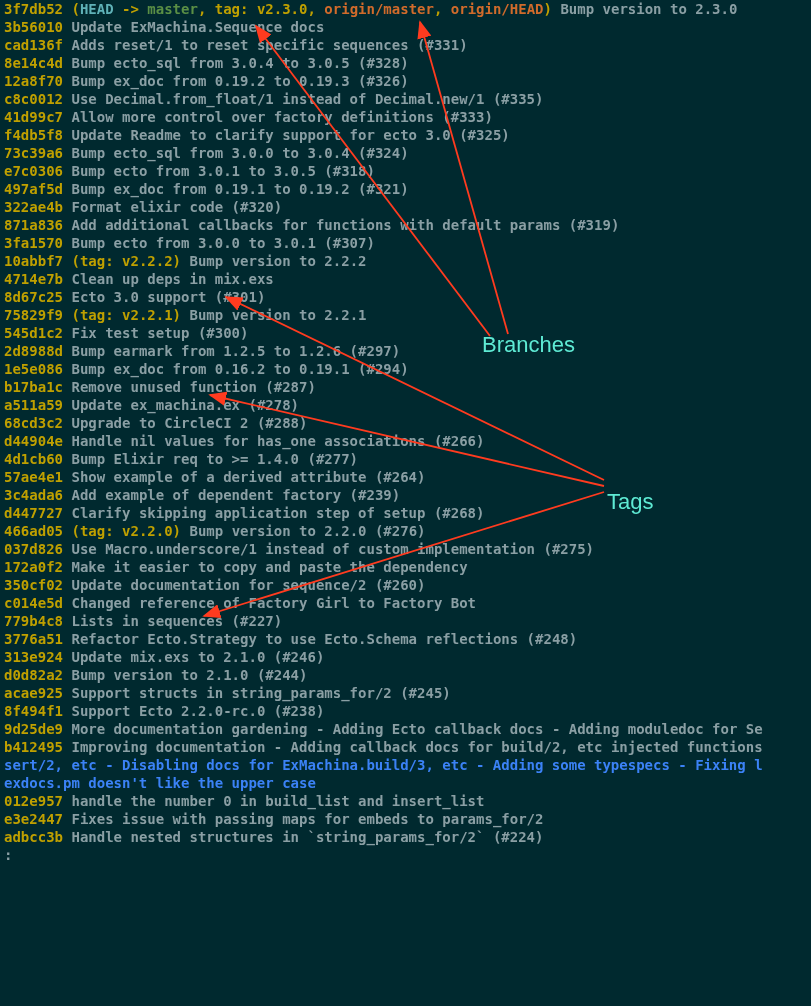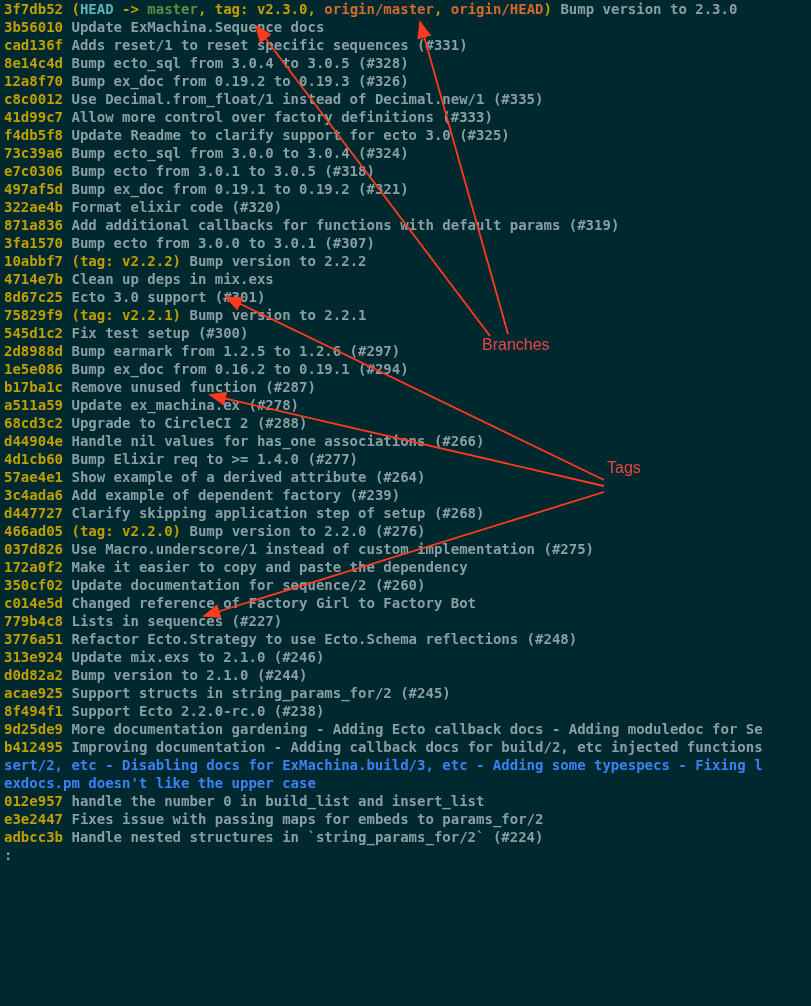--- a/index.html
+++ b/index.html
@@ -29,23 +29,23 @@
   .branch-remote { color: #d16b2b; } 
   .tag  { color: #bfa000; }     
   .comma { color: #bfa000; }
   .msg { color: #8a9fa4; }
   .wrap { color: #3b82f6; padding-left: 0; }
   .prompt { color: #8a9fa4; }
 
   
   .anno-label {
     position: absolute;
-    color: #ef4444;
+    color: #5eead4;
     font-family: Arial, Helvetica, sans-serif;
-    font-size: 16px;
+    font-size: 22px;
     font-weight: 400;
     pointer-events: none;
     user-select: none;
     white-space: nowrap;
   }
 
   svg.overlay {
     position: absolute;
     left: 0; top: 0;
     width: 811px;
@@ -53,21 +53,21 @@
     pointer-events: none;
   }
 </style>
 </head>
 <body>
 
 <div class="log" id="log"><span class="row"><span class="hash">3f7db52</span> <span class="paren">(</span><span class="head">HEAD</span><span class="arrow"> -&gt; </span><span class="branch-local">master</span><span class="comma">, </span><span class="tag">tag: v2.3.0</span><span class="comma">, </span><span class="branch-remote">origin/master</span><span class="comma">, </span><span class="branch-remote">origin/HEAD</span><span class="paren">)</span> <span class="msg">Bump version to 2.3.0</span></span><span class="row"><span class="hash">3b56010</span> <span class="msg">Update ExMachina.Sequence docs</span></span><span class="row"><span class="hash">cad136f</span> <span class="msg">Adds reset/1 to reset specific sequences (#331)</span></span><span class="row"><span class="hash">8e14c4d</span> <span class="msg">Bump ecto_sql from 3.0.4 to 3.0.5 (#328)</span></span><span class="row"><span class="hash">12a8f70</span> <span class="msg">Bump ex_doc from 0.19.2 to 0.19.3 (#326)</span></span><span class="row"><span class="hash">c8c0012</span> <span class="msg">Use Decimal.from_float/1 instead of Decimal.new/1 (#335)</span></span><span class="row"><span class="hash">41d99c7</span> <span class="msg">Allow more control over factory definitions (#333)</span></span><span class="row"><span class="hash">f4db5f8</span> <span class="msg">Update Readme to clarify support for ecto 3.0 (#325)</span></span><span class="row"><span class="hash">73c39a6</span> <span class="msg">Bump ecto_sql from 3.0.0 to 3.0.4 (#324)</span></span><span class="row"><span class="hash">e7c0306</span> <span class="msg">Bump ecto from 3.0.1 to 3.0.5 (#318)</span></span><span class="row"><span class="hash">497af5d</span> <span class="msg">Bump ex_doc from 0.19.1 to 0.19.2 (#321)</span></span><span class="row"><span class="hash">322ae4b</span> <span class="msg">Format elixir code (#320)</span></span><span class="row"><span class="hash">871a836</span> <span class="msg">Add additional callbacks for functions with default params (#319)</span></span><span class="row"><span class="hash">3fa1570</span> <span class="msg">Bump ecto from 3.0.0 to 3.0.1 (#307)</span></span><span class="row"><span class="hash">10abbf7</span> <span class="paren">(</span><span class="tag">tag: v2.2.2</span><span class="paren">)</span> <span class="msg">Bump version to 2.2.2</span></span><span class="row"><span class="hash">4714e7b</span> <span class="msg">Clean up deps in mix.exs</span></span><span class="row"><span class="hash">8d67c25</span> <span class="msg">Ecto 3.0 support (#301)</span></span><span class="row"><span class="hash">75829f9</span> <span class="paren">(</span><span class="tag">tag: v2.2.1</span><span class="paren">)</span> <span class="msg">Bump version to 2.2.1</span></span><span class="row"><span class="hash">545d1c2</span> <span class="msg">Fix test setup (#300)</span></span><span class="row"><span class="hash">2d8988d</span> <span class="msg">Bump earmark from 1.2.5 to 1.2.6 (#297)</span></span><span class="row"><span class="hash">1e5e086</span> <span class="msg">Bump ex_doc from 0.16.2 to 0.19.1 (#294)</span></span><span class="row"><span class="hash">b17ba1c</span> <span class="msg">Remove unused function (#287)</span></span><span class="row"><span class="hash">a511a59</span> <span class="msg">Update ex_machina.ex (#278)</span></span><span class="row"><span class="hash">68cd3c2</span> <span class="msg">Upgrade to CircleCI 2 (#288)</span></span><span class="row"><span class="hash">d44904e</span> <span class="msg">Handle nil values for has_one associations (#266)</span></span><span class="row"><span class="hash">4d1cb60</span> <span class="msg">Bump Elixir req to &gt;= 1.4.0 (#277)</span></span><span class="row"><span class="hash">57ae4e1</span> <span class="msg">Show example of a derived attribute (#264)</span></span><span class="row"><span class="hash">3c4ada6</span> <span class="msg">Add example of dependent factory (#239)</span></span><span class="row"><span class="hash">d447727</span> <span class="msg">Clarify skipping application step of setup (#268)</span></span><span class="row"><span class="hash">466ad05</span> <span class="paren">(</span><span class="tag">tag: v2.2.0</span><span class="paren">)</span> <span class="msg">Bump version to 2.2.0 (#276)</span></span><span class="row"><span class="hash">037d826</span> <span class="msg">Use Macro.underscore/1 instead of custom implementation (#275)</span></span><span class="row"><span class="hash">172a0f2</span> <span class="msg">Make it easier to copy and paste the dependency</span></span><span class="row"><span class="hash">350cf02</span> <span class="msg">Update documentation for sequence/2 (#260)</span></span><span class="row"><span class="hash">c014e5d</span> <span class="msg">Changed reference of Factory Girl to Factory Bot</span></span><span class="row"><span class="hash">779b4c8</span> <span class="msg">Lists in sequences (#227)</span></span><span class="row"><span class="hash">3776a51</span> <span class="msg">Refactor Ecto.Strategy to use Ecto.Schema reflections (#248)</span></span><span class="row"><span class="hash">313e924</span> <span class="msg">Update mix.exs to 2.1.0 (#246)</span></span><span class="row"><span class="hash">d0d82a2</span> <span class="msg">Bump version to 2.1.0 (#244)</span></span><span class="row"><span class="hash">acae925</span> <span class="msg">Support structs in string_params_for/2 (#245)</span></span><span class="row"><span class="hash">8f494f1</span> <span class="msg">Support Ecto 2.2.0-rc.0 (#238)</span></span><span class="row"><span class="hash">9d25de9</span> <span class="msg">More documentation gardening - Adding Ecto callback docs - Adding moduledoc for Se</span></span><span class="row"><span class="hash">b412495</span> <span class="msg">Improving documentation - Adding callback docs for build/2, etc injected functions</span></span><span class="row wrap">sert/2, etc - Disabling docs for ExMachina.build/3, etc - Adding some typespecs - Fixing l</span><span class="row wrap">exdocs.pm doesn't like the upper case</span><span class="row"><span class="hash">012e957</span> <span class="msg">handle the number 0 in build_list and insert_list</span></span><span class="row"><span class="hash">e3e2447</span> <span class="msg">Fixes issue with passing maps for embeds to params_for/2</span></span><span class="row"><span class="hash">adbcc3b</span> <span class="msg">Handle nested structures in `string_params_for/2` (#224)</span></span><span class="row prompt">:</span></div>
 
 <div class="anno-label" style="left:482px; top:336px;">Branches</div>
 
-<div class="anno-label" style="left:607px; top:459px;">Tags</div>
+<div class="anno-label" style="left:607px; top:493px;">Tags</div>
 
 <svg class="overlay">
   <defs>
     <marker id="arrowhead" markerWidth="10" markerHeight="8" refX="9" refY="4" orient="auto">
       <polygon points="0 0, 10 4, 0 8" fill="#ff3b1f"></polygon>
     </marker>
   </defs>
 
   <line x1="490" y1="336" x2="256" y2="26" stroke="#ff3b1f" stroke-width="1.8" marker-end="url(#arrowhead)"></line>
   <line x1="508" y1="334" x2="420" y2="22" stroke="#ff3b1f" stroke-width="1.8" marker-end="url(#arrowhead)"></line>

